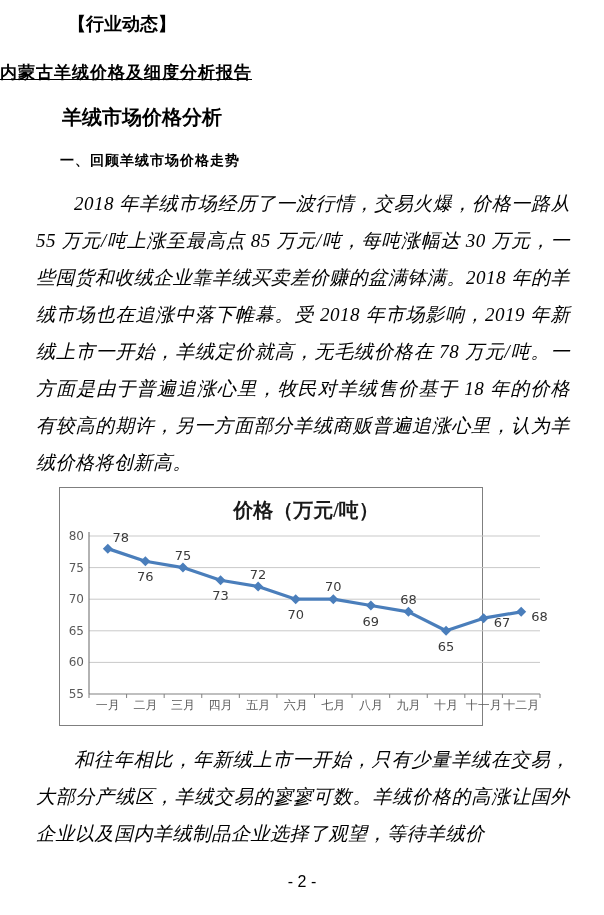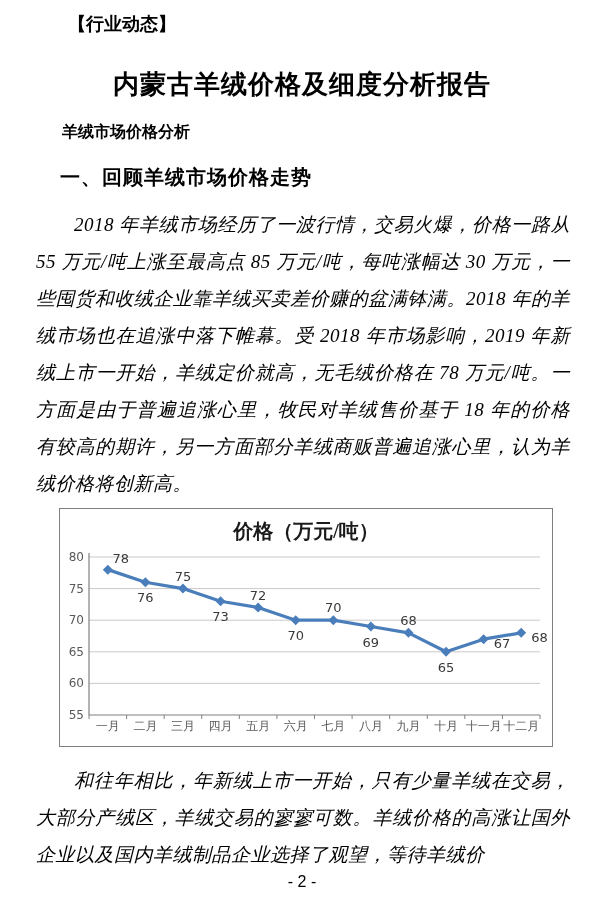--- a/index.html
+++ b/index.html
@@ -8,39 +8,39 @@
     background:#ffffff;color:#000;
     font-family:"Liberation Serif","DejaVu Serif",serif;
   }
   .tag{
     position:absolute;top:12px;left:36px;
     font-size:18px;font-weight:bold;
     font-family:Liberation Sans, sans-serif;
     margin-left:32px;
   }
   .doc-title{
-    padding-top:50px;text-align:center;
-    font-size:26px;font-weight:bold;letter-spacing:1px;
+    padding-top:50px;
+    font-size:17px;font-weight:bold;letter-spacing:1px;text-decoration:underline;
   }
   .subtitle{
     margin:20px 0 0 62px;
-    font-size:16px;font-weight:bold;
+    font-size:20px;font-weight:bold;
     font-family:"Liberation Sans","DejaVu Sans",sans-serif;
   }
   .section-heading{
     margin:21px 0 0 60px;
-    font-size:20px;font-weight:bold;letter-spacing:1px;
+    font-size:14px;font-weight:bold;letter-spacing:1px;
   }
   .para{
     margin:15px 34px 0 36px;
     font-size:19px;line-height:37px;
     text-align:justify;text-indent:2em;letter-spacing:0.5px;font-style:italic;
   }
   .chart-box{
-    width:494px;height:239px;box-sizing:border-box;
+    width:424px;height:239px;box-sizing:border-box;
     margin:6px 0 0 59px;
     border:1px solid #7f7f7f;background:#fff;
   }
   .chart-box svg{display:block;width:492px;height:237px;}
   .footer{
     position:absolute;bottom:24px;left:0;width:100%;
     text-align:center;font-size:16px;
     font-family:"Liberation Sans","DejaVu Sans",sans-serif;
   }
 </style>

